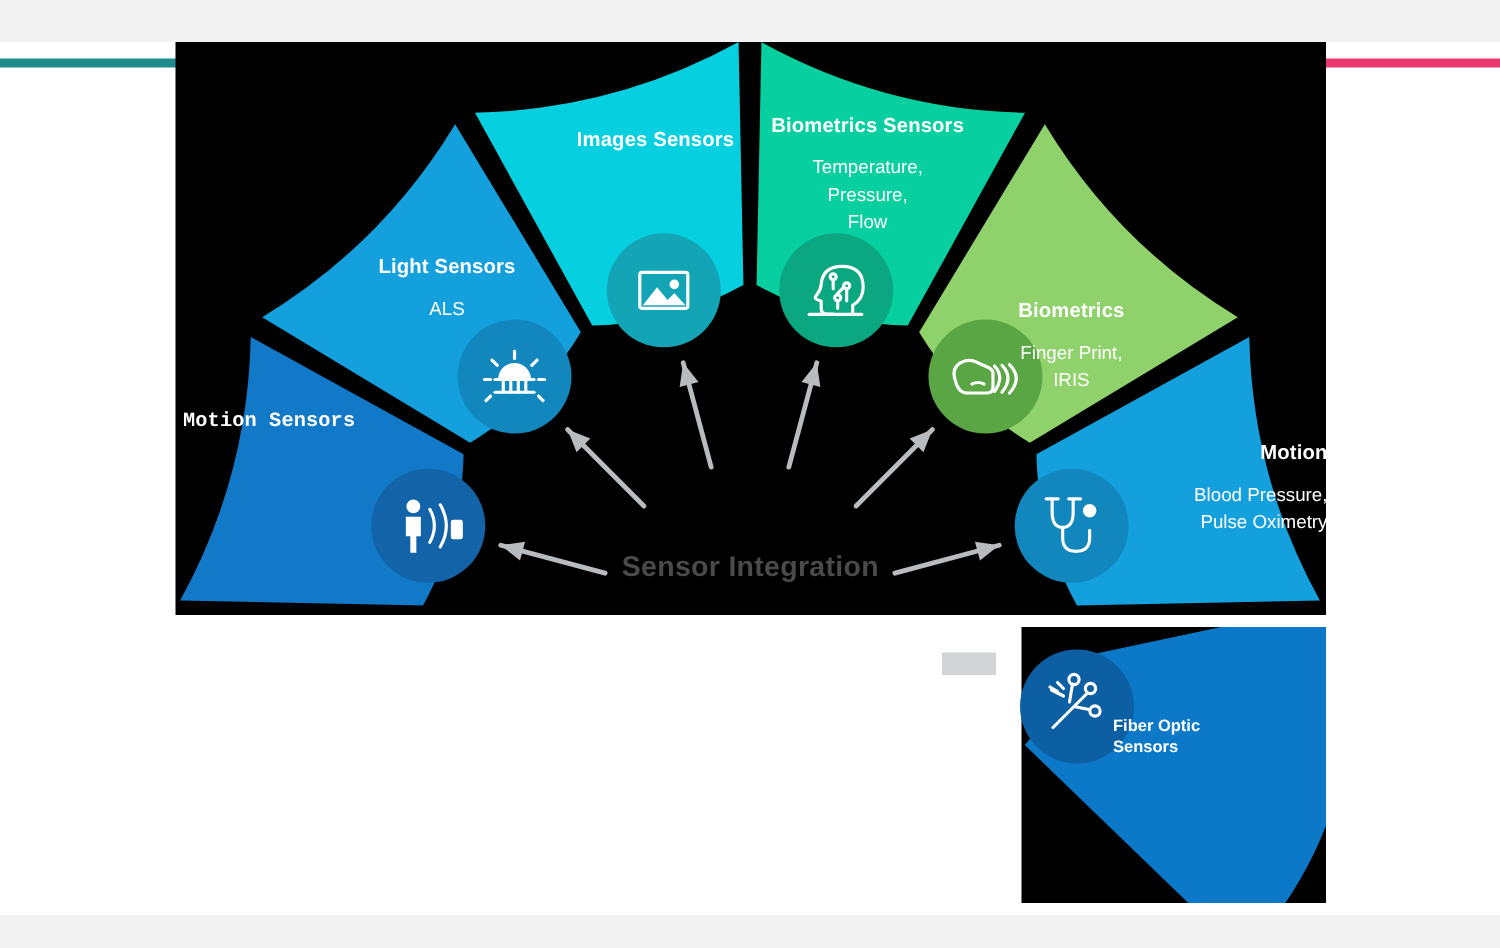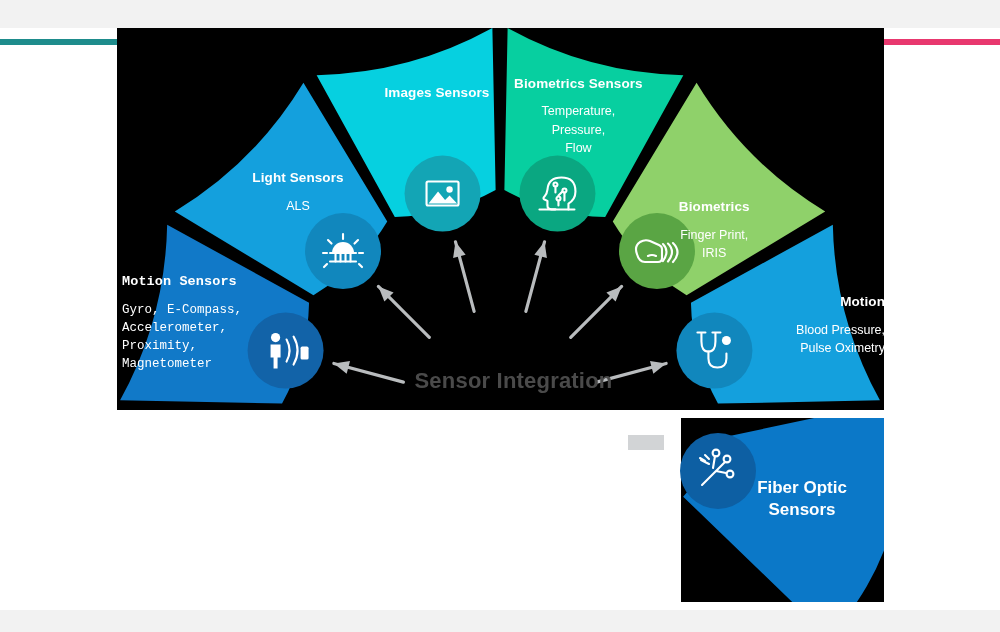--- a/index.html
+++ b/index.html
@@ -29,27 +29,27 @@
   svg.layer{position:absolute;left:0;top:0;width:1000px;height:632px;overflow:visible;}
 
   .seg-label{
     position:absolute;color:#ffffff;text-align:center;
     line-height:1.45;pointer-events:none;
   }
   .seg-title{font-weight:bold;font-size:13.5px;display:block;margin-bottom:9px;letter-spacing:.1px;}
   .seg-sub{font-size:12.5px;display:block;font-weight:normal;}
 
   .center-label{
-    position:absolute;color:#4a4a4a;font-size:22px;font-weight:bold;
+    position:absolute;color:#4a4a4a;font-size:19px;font-weight:bold;
     letter-spacing:.2px;white-space:nowrap;
   }
 
   .fiber-label{
-    position:absolute;color:#ffffff;font-weight:bold;font-size:17px;
-    text-align:center;line-height:1.3;width:120px;
+    position:absolute;color:#ffffff;font-weight:bold;font-size:11px;
+    line-height:1.3;width:120px;
   }
 
   .icon-glyph{fill:none;stroke:#ffffff;stroke-width:2.1;stroke-linecap:round;stroke-linejoin:round;}
   .icon-solid{fill:#ffffff;stroke:none;}
 </style>
 </head>
 <body>
 
 <div id="stage">
 
@@ -188,21 +188,20 @@
             <circle cx="-2" cy="-18" r="3.4" stroke-width="2.3" class="icon-glyph"></circle>
             <path d="M -18 -13 l 5 3 M -13 -16 l 4 4" stroke-width="2.6" class="icon-glyph"></path>
           </g>
         </g>
       </g>
     </svg>
 
   <div id="labels">
       <div class="seg-label" style="width: 160px; left: 122px; top: 272px; text-align: left; font-family: Liberation Mono, monospace;">
         <span class="seg-title">Motion Sensors</span>
-        <span class="seg-sub">Gyro,  E-Compass,<br>Accelerometer,<br>Proximity,<br>Magnetometer</span>
       </div>
       <div class="seg-label" style="width: 160px; left: 218px; top: 168px;">
         <span class="seg-title">Light Sensors</span>
         <span class="seg-sub">ALS</span>
       </div>
       <div class="seg-label" style="width: 160px; left: 357px; top: 82.8245px;">
         <span class="seg-title">Images Sensors</span>
       </div>
       <div class="seg-label" style="width: 160px; left: 498.422px; top: 73.8245px;">
         <span class="seg-title">Biometrics Sensors</span>

